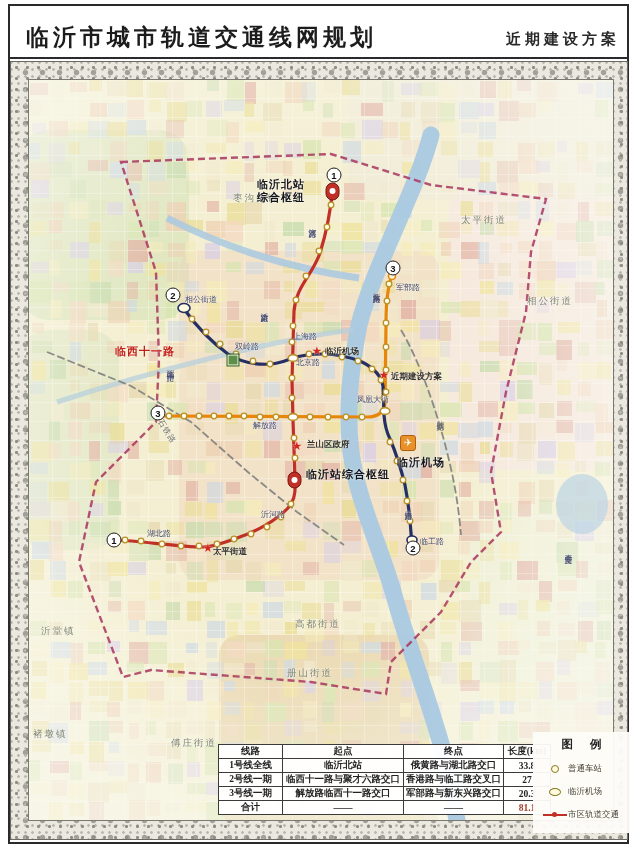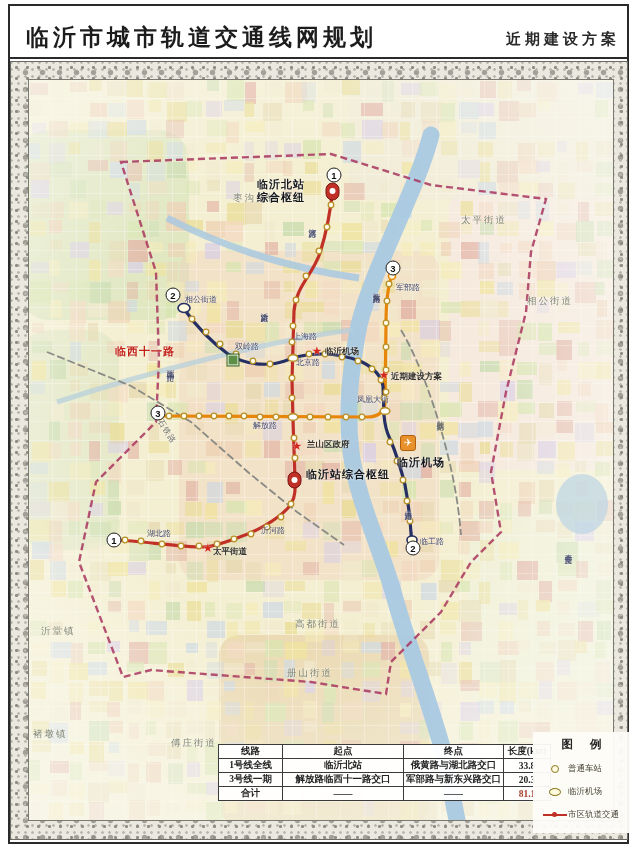--- a/index.html
+++ b/index.html
@@ -1094,21 +1094,21 @@
         <div class="mlabel hub" style="left: 277px; top: 388px;">临沂站综合枢纽</div>
         <div class="mlabel hub" style="left: 368px; top: 376px;">临沂机场</div>
         <div class="mlabel gov" style="left: 296px; top: 266px;">临沂机场</div>
         <div class="mlabel gov" style="left: 362px; top: 291px;">近期建设方案</div>
         <div class="mlabel gov" style="left: 278px; top: 359px;">兰山区政府</div>
         <div class="mlabel gov" style="left: 184px; top: 466px;">太平街道</div>
         <div class="mlabel road" style="left: 264px; top: 252px;">上海路</div>
         <div class="mlabel road" style="left: 267px; top: 278px;">北京路</div>
         <div class="mlabel road" style="left: 224px; top: 341px;">解放路</div>
         <div class="mlabel road" style="left: 118px; top: 449px;">湖北路</div>
-        <div class="mlabel road" style="left: 232px; top: 446px; font-family: Liberation Serif, serif;">沂河路</div>
+        <div class="mlabel road" style="left: 232px; top: 430px; font-family: Liberation Serif, serif;">沂河路</div>
         <div class="mlabel road" style="left: 156px; top: 215px;">相公街道</div>
         <div class="mlabel road" style="left: 206px; top: 262px;">双岭路</div>
         <div class="mlabel road" style="left: 328px; top: 315px;">凤凰大街</div>
         <div class="mlabel road" style="left: 367px; top: 203px;">军部路</div>
         <div class="mlabel road" style="left: 391px; top: 457px;">临工路</div>
         <div class="mlabel road vert" style="left: 136px; top: 284px;">临西十一路</div>
         <div class="mlabel road vert" style="left: 342px; top: 206px;">新东兴路</div>
         <div class="mlabel road vert" style="left: 374px; top: 424px;">香港路</div>
         <div class="mlabel road vert" style="left: 278px; top: 142px;">滨河路</div>
         <div class="mlabel road vert" style="left: 230px; top: 226px;">沂蒙路</div>
@@ -1144,20 +1144,26 @@
       <td>终点</td>
       <td>长度(km)</td>
     </tr>
     <tr>
       <td>1号线全线</td>
       <td>临沂北站</td>
       <td>俄黄路与湖北路交口</td>
       <td>33.8</td>
     </tr>
     <tr>
+      <td>2号线一期</td>
+      <td>临西十一路与聚才六路交口</td>
+      <td>香港路与临工路交叉口</td>
+      <td>27</td>
+    </tr>
+    <tr>
       <td>3号线一期</td>
       <td>解放路临西十一路交口</td>
       <td>军部路与新东兴路交口</td>
       <td>20.3</td>
     </tr>
     <tr>
       <td>合计</td>
       <td>——</td>
       <td>——</td>
       <td style="color:#a33a2a;">81.1</td>

